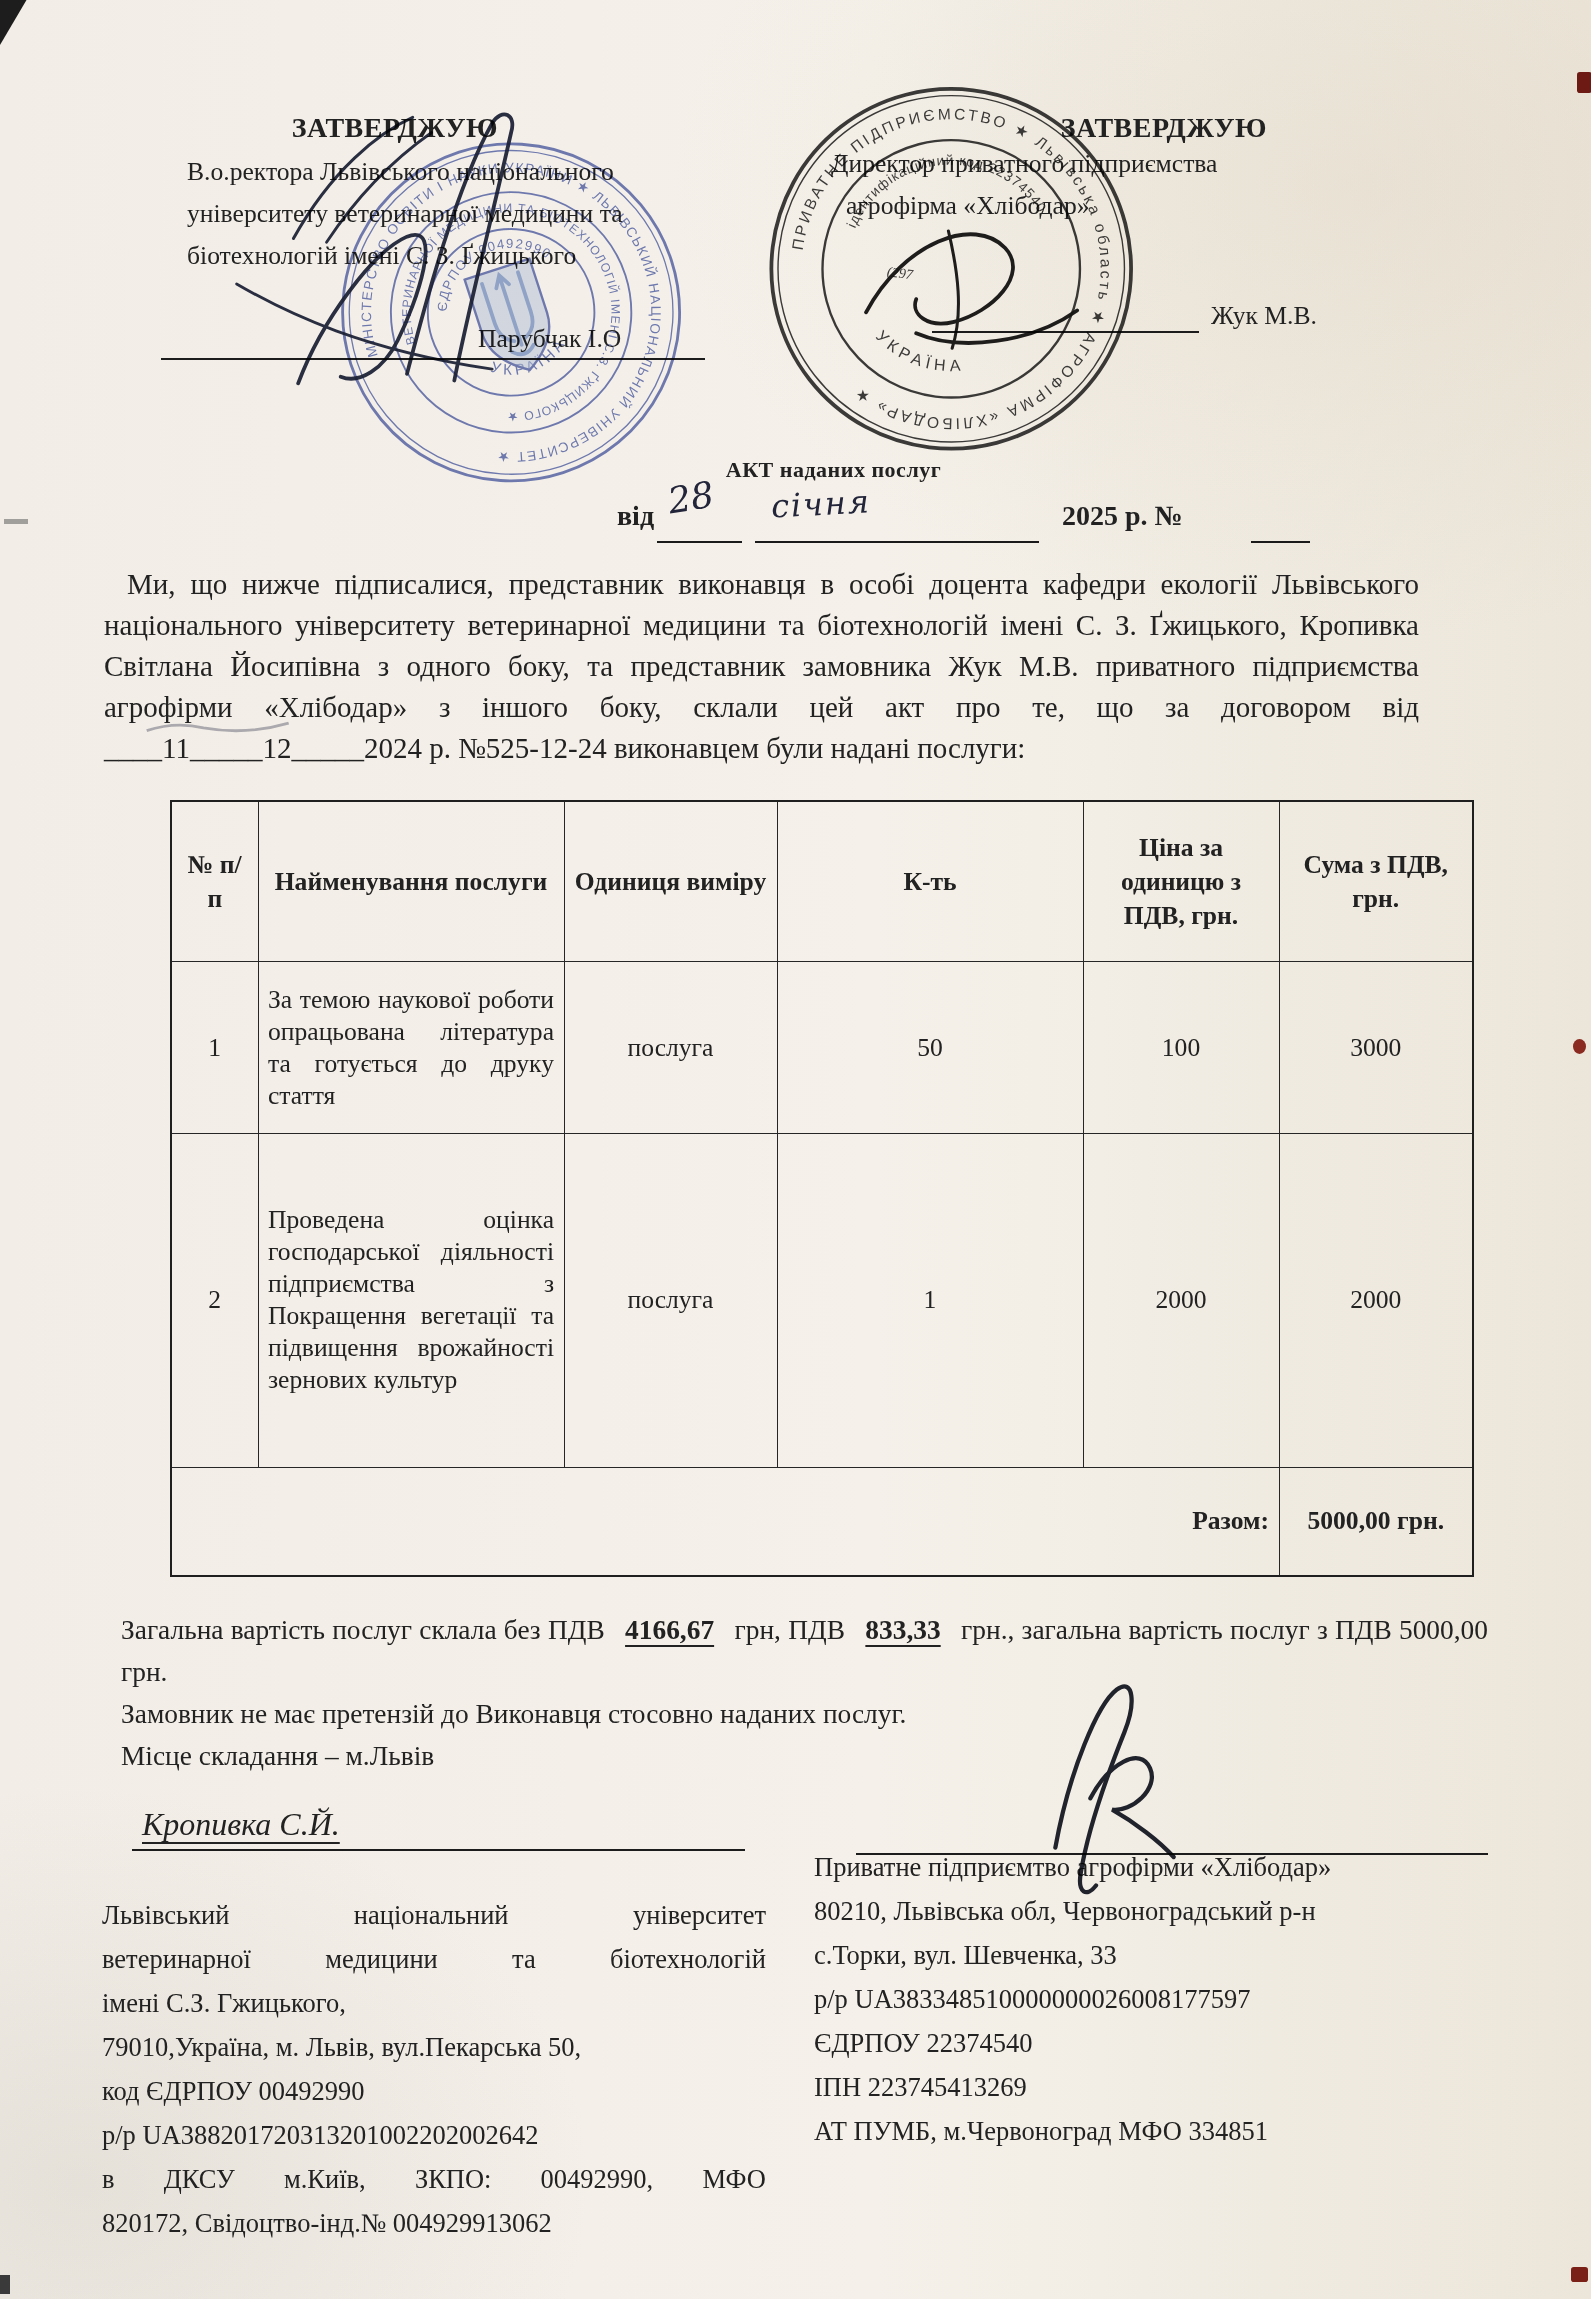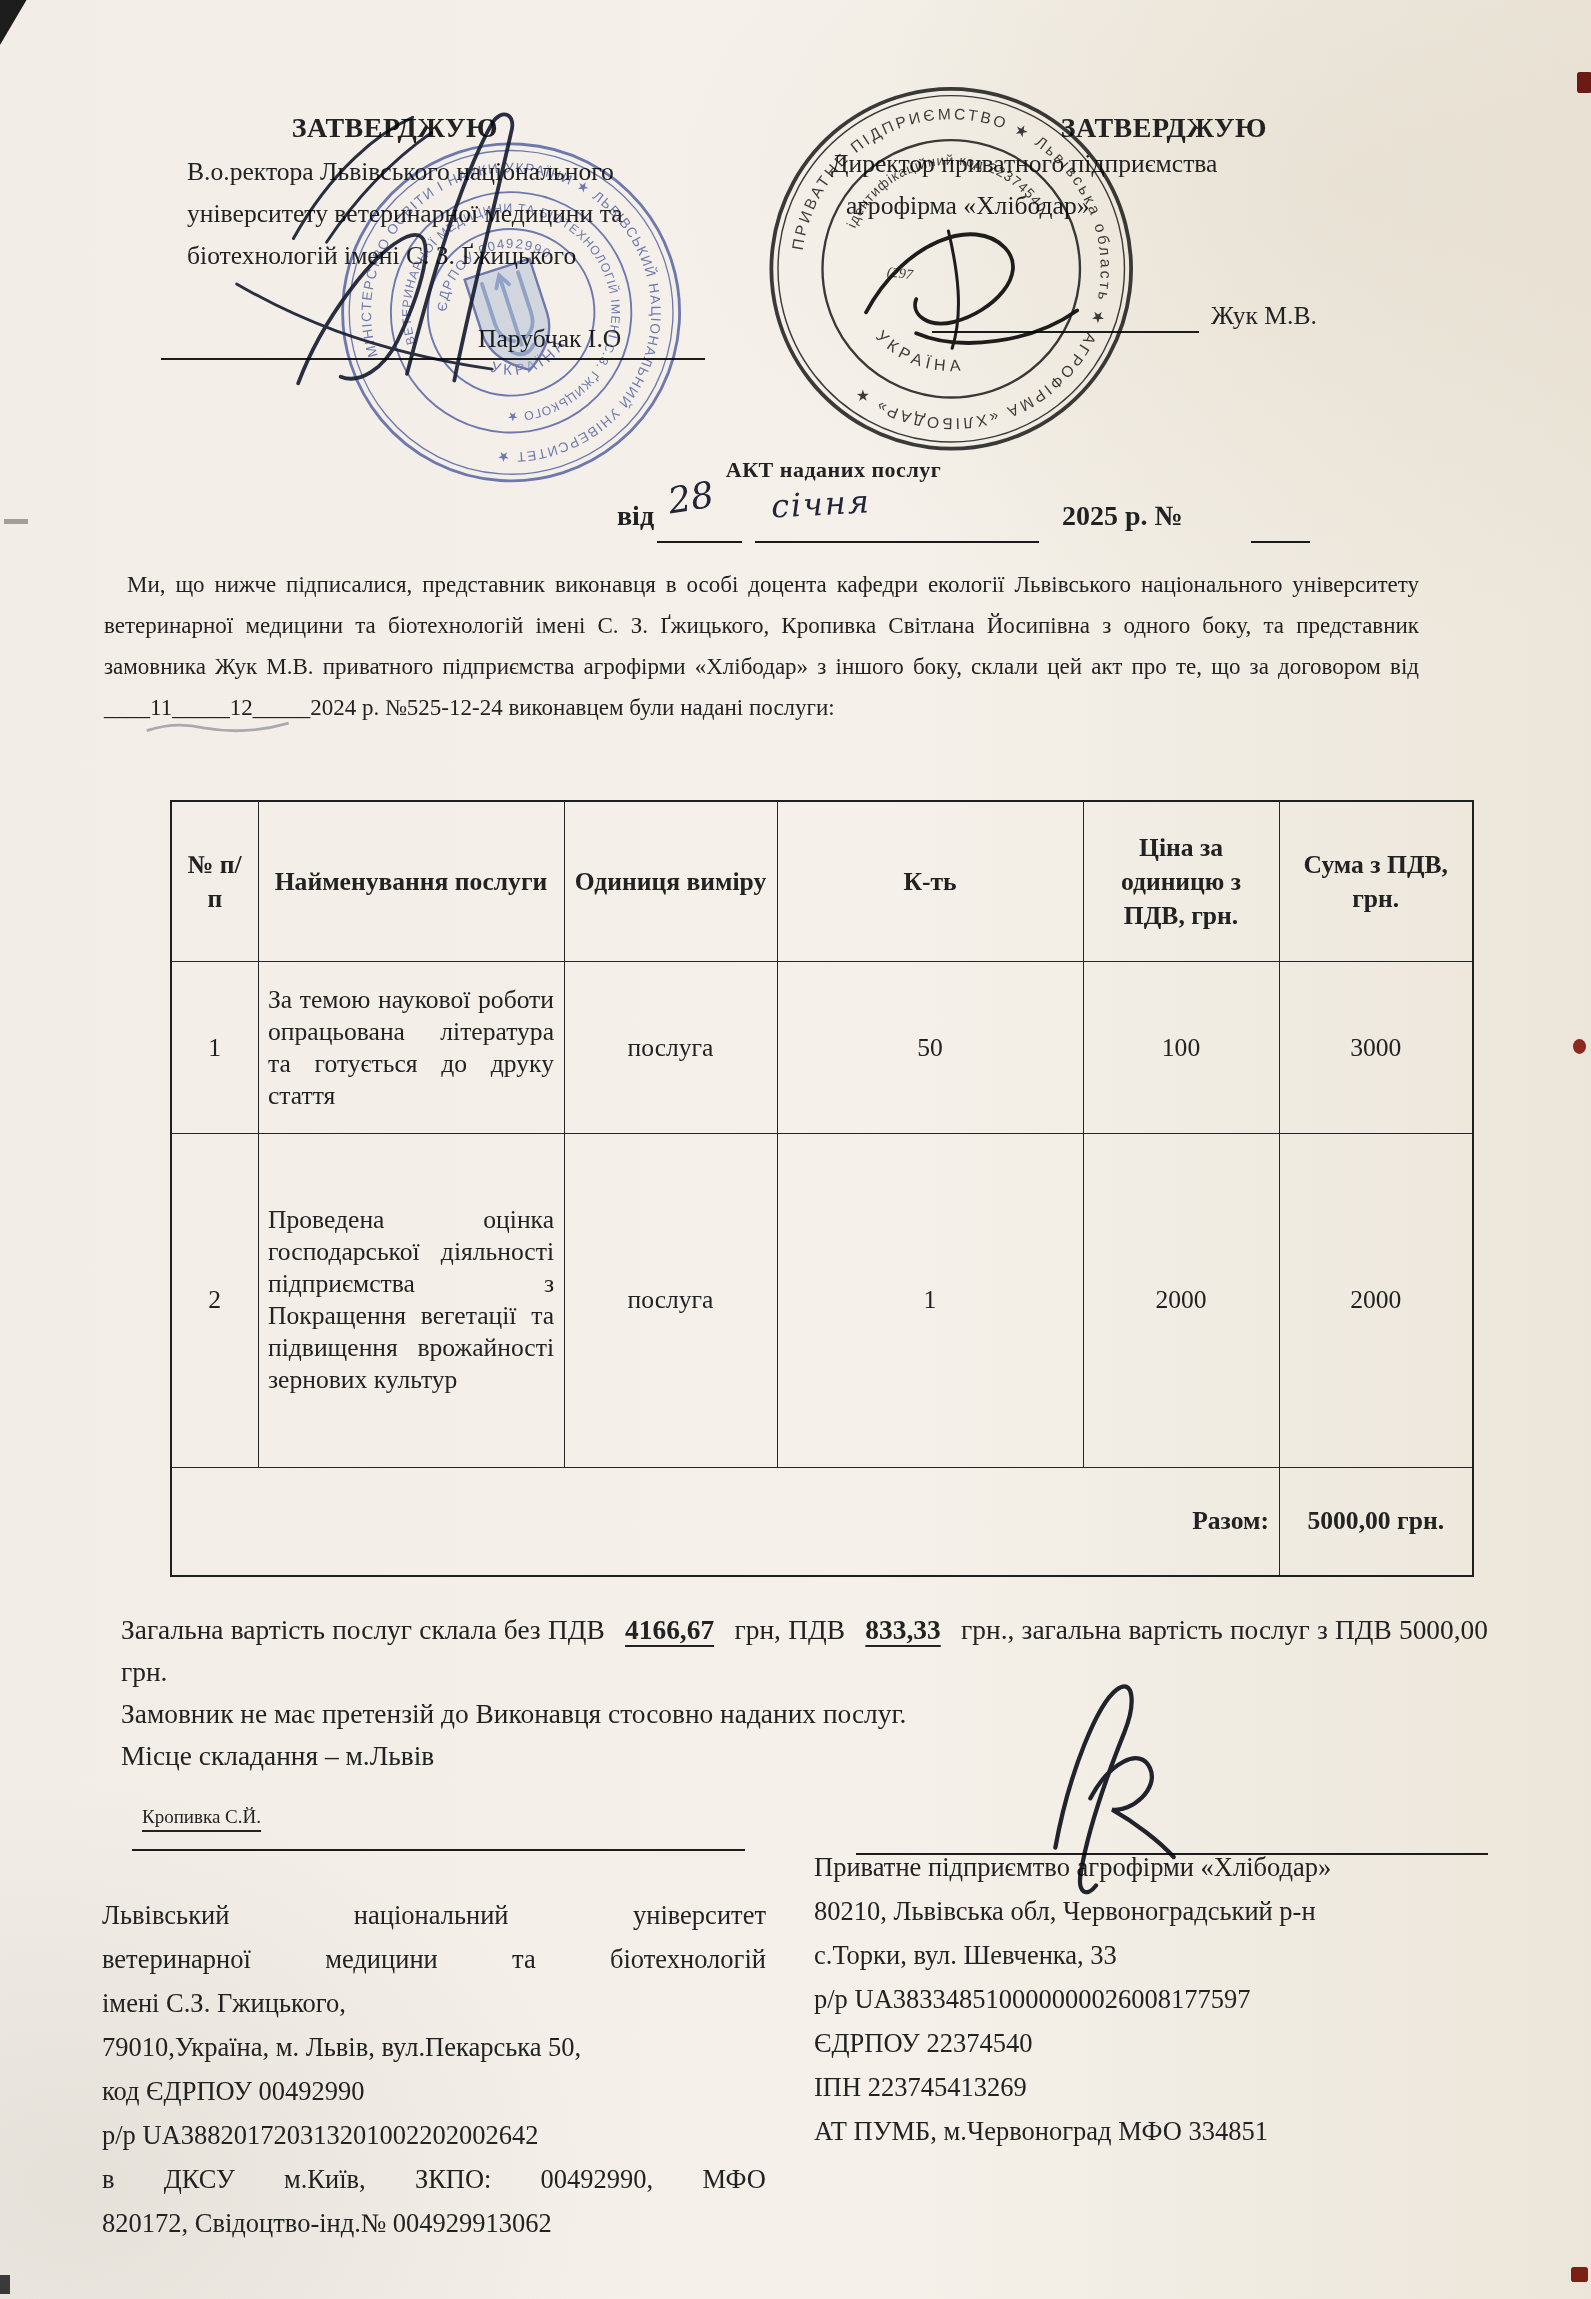--- a/index.html
+++ b/index.html
@@ -26,21 +26,21 @@
 
   
   .doc-title{font-size:22px;font-weight:bold;letter-spacing:0.5px;}
   .date-text{font-size:28px;font-weight:bold;}
   .hw{font-family:"DejaVu Serif",serif;font-style:italic;color:#23253a;}
   .hw-day{font-size:36px;transform:rotate(-9deg);display:inline-block;}
   .hw-month{font-size:32px;letter-spacing:1.9px;transform:rotate(-3deg);display:inline-block;}
   .blank{border-bottom:2.8px solid #1a1a1a;height:0;}
 
   
-  .body-par{font-size:23px;line-height:41px;text-align:justify;text-indent:23px;}
+  .body-par{font-size:29px;line-height:41px;text-align:justify;text-indent:23px;}
 
   
   table.services{border-collapse:collapse;table-layout:fixed;width:1301px;}
   table.services th,table.services td{
     border:1.9px solid #262626;
     font-size:25.6px;
     padding:5.7px 9.5px;
     vertical-align:middle;
     overflow:hidden;
   }
@@ -56,21 +56,21 @@
 
   
   .summary{font-size:27.4px;line-height:42px;}
   .uamount{font-weight:bold;text-decoration:underline;text-underline-offset:5.7px;text-decoration-thickness:2.4px;padding:0 13.2px;}
 
   
   .req{font-size:26.5px;line-height:44px;}
   .req .line{white-space:nowrap;}
   .req .j{text-align:justify;text-align-last:justify;white-space:normal;}
 
-  .exec-name{font-size:19px;text-decoration:underline;text-underline-offset:6.6px;text-decoration-thickness:2.4px;}
+  .exec-name{font-size:32px;text-decoration:underline;text-underline-offset:6.6px;text-decoration-thickness:2.4px;font-style:italic;}
 
   .overlay{position:absolute;left:0;top:0;mix-blend-mode:multiply;pointer-events:none;}
   .speck{position:absolute;}
 </style>
 </head>
 <body>
 
 <div class="page">
 
   <div class="abs appr-title center" style="left:187px;top:112px;width:416px;">ЗАТВЕРДЖУЮ</div>

